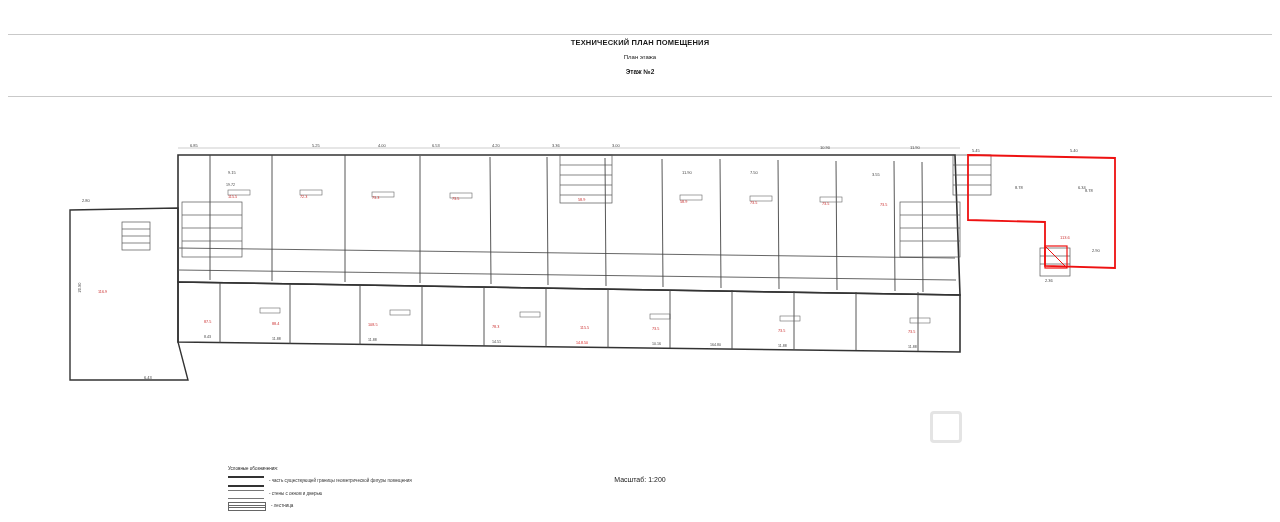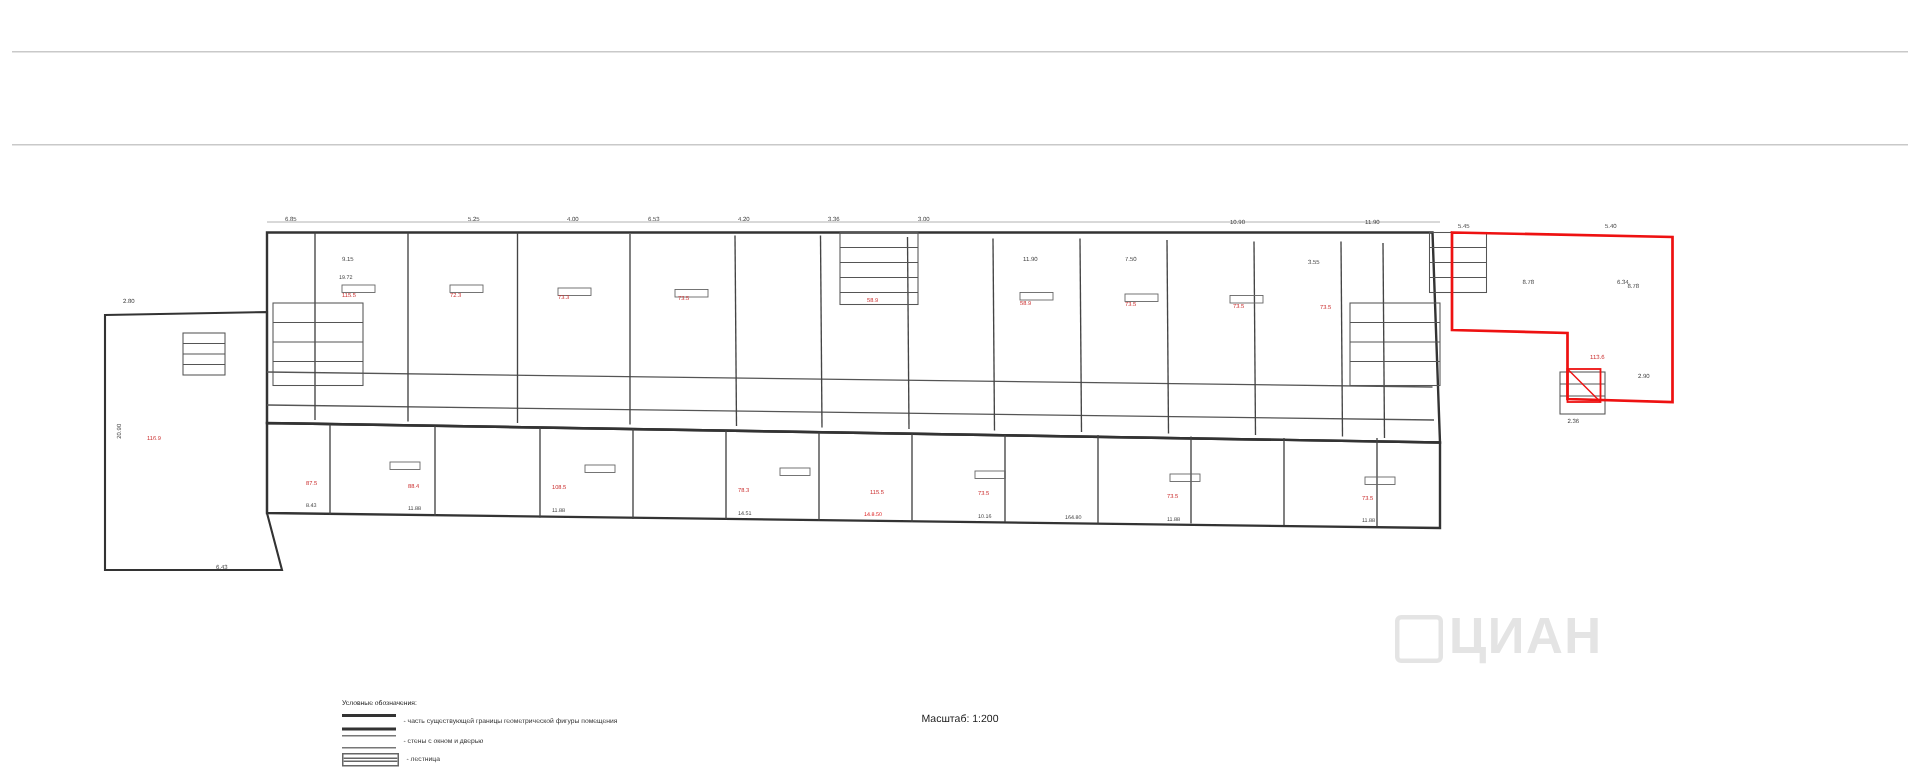--- a/index.html
+++ b/index.html
@@ -45,20 +45,25 @@
   .wm .wm-icon{display:inline-block;width:26px;height:26px;border:3px solid rgba(120,120,120,.20);border-radius:4px;vertical-align:middle;margin-right:4px;}
 </style>
 </head>
 <body>
 
 <div class="sheet">
 
   <div class="rule top"></div>
   <div class="rule bottom"></div>
 
+  <div class="title-block">
+    <div class="title-main">ТЕХНИЧЕСКИЙ ПЛАН ПОМЕЩЕНИЯ</div>
+    <div class="title-sub">План этажа</div>
+    <div class="title-floor">Этаж №2</div>
+  </div>
 
   <div class="plan">
     <svg width="1130" height="270" viewBox="0 0 1130 270">
       <g stroke="#333" fill="none" stroke-width="1.2">
 
         <path d="M118 25 L895 25 L900 165 L118 152 Z" stroke-width="1.6"></path>
 
         <path d="M118 152 L900 165 L900 222 L118 212 Z" stroke-width="1.6"></path>
 
         <path d="M10 80 L118 78 L118 212 L128 250 L10 250 Z" stroke-width="1.4"></path>
@@ -226,16 +231,16 @@
       <span class="legend-swatch sw-thin"></span>
       <span class="legend-text">- стены с окном и дверью</span>
     </div>
     <div class="legend-row">
       <span class="legend-swatch sw-stair"></span>
       <span class="legend-text">- лестница</span>
     </div>
   </div>
 
   <div class="wm">
-    <span class="wm-icon"></span><span>ЦИАН</span>
+    <span class="wm-icon"></span>
   </div>
 
 </div>
 
 </body></html>

